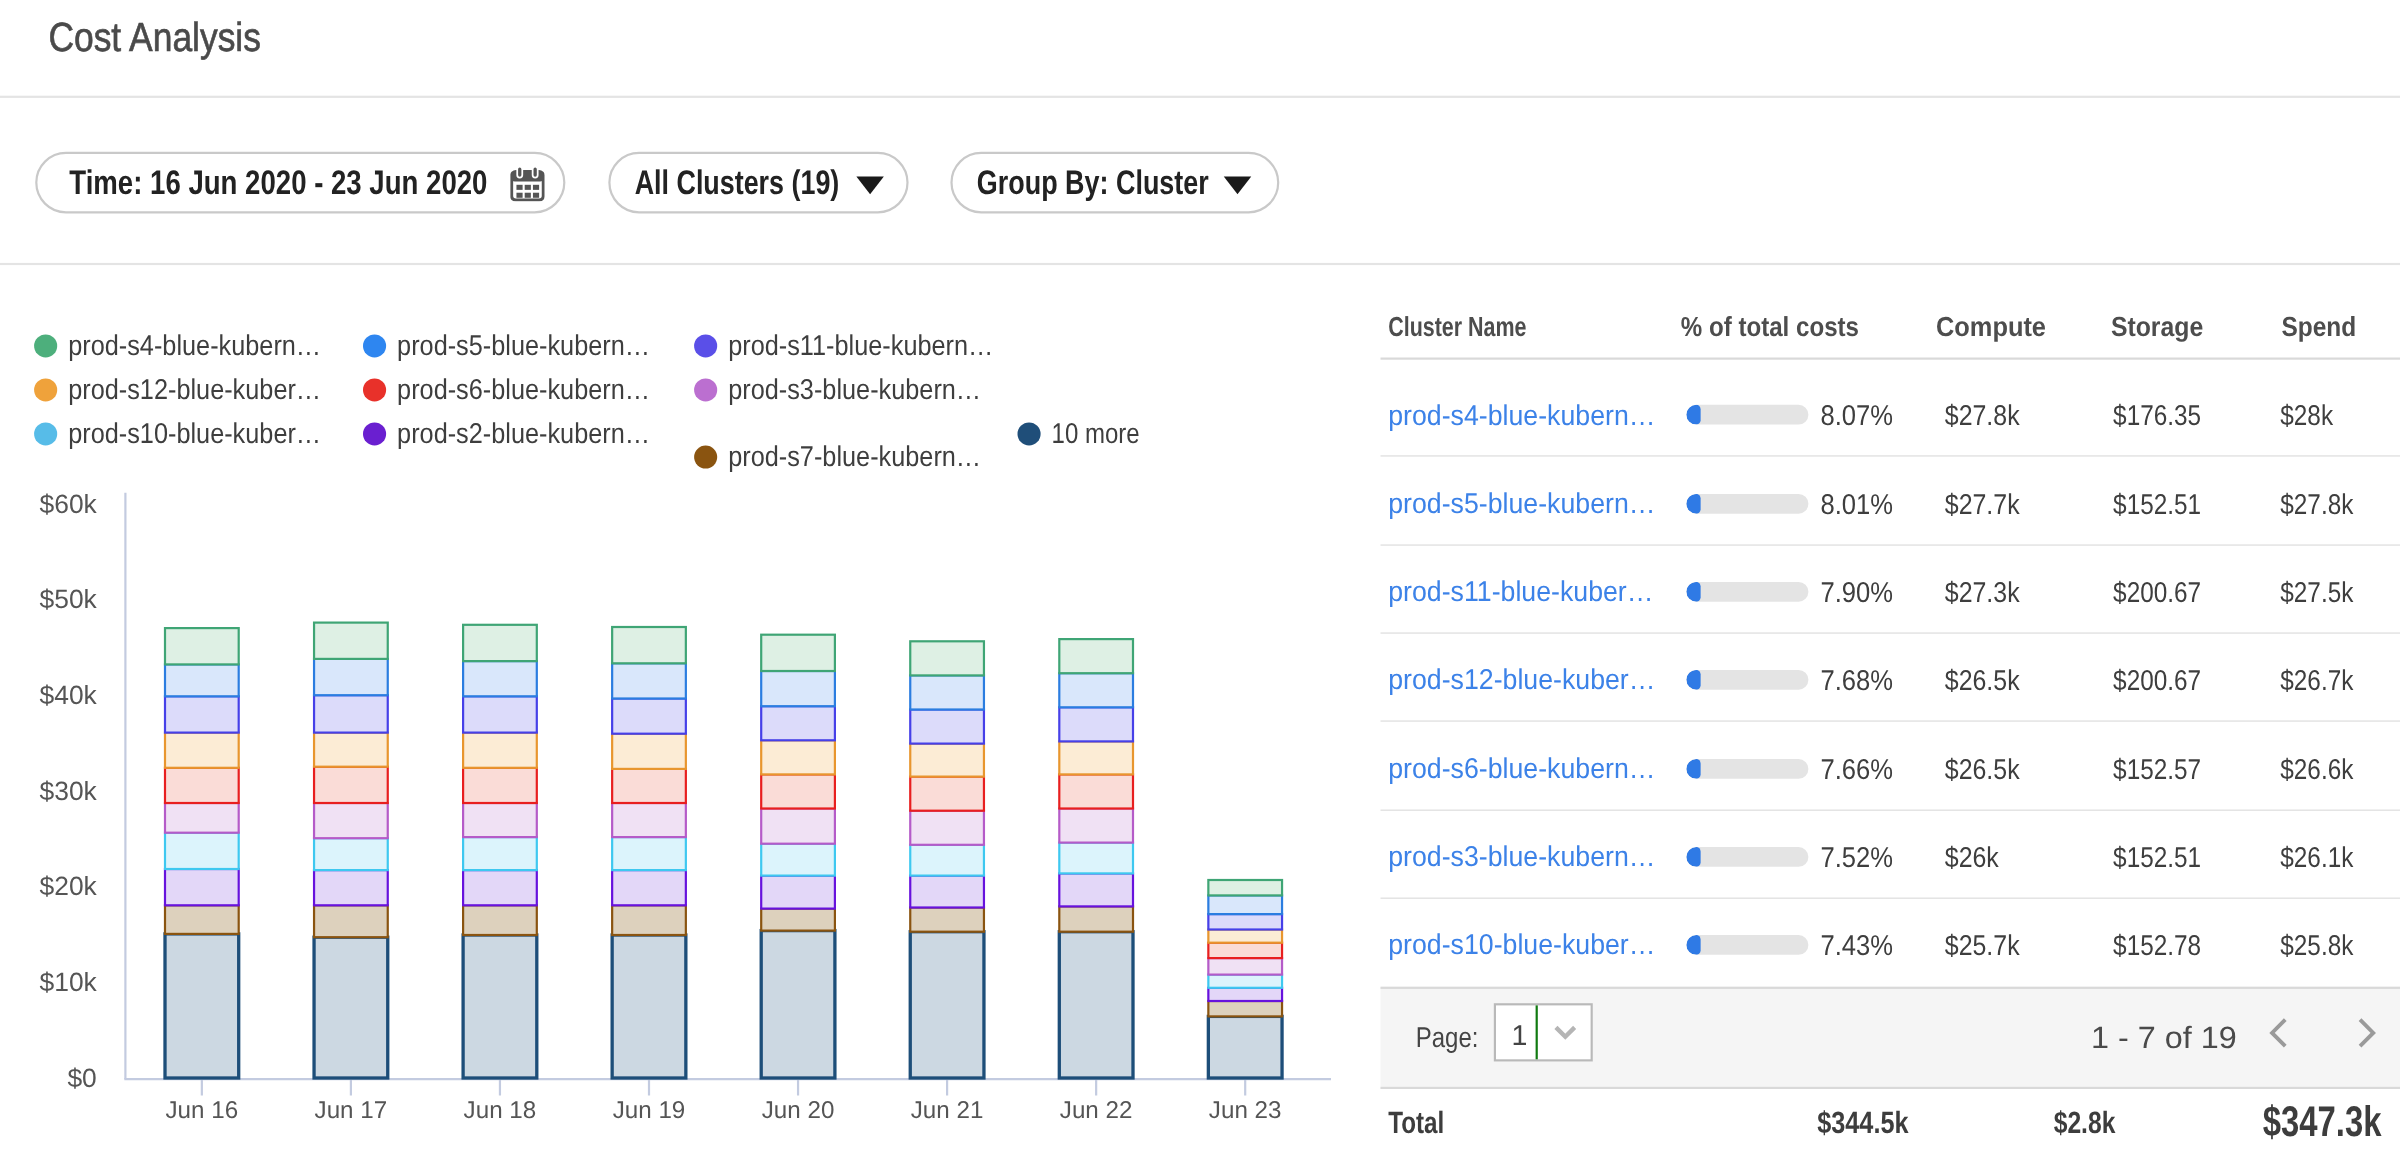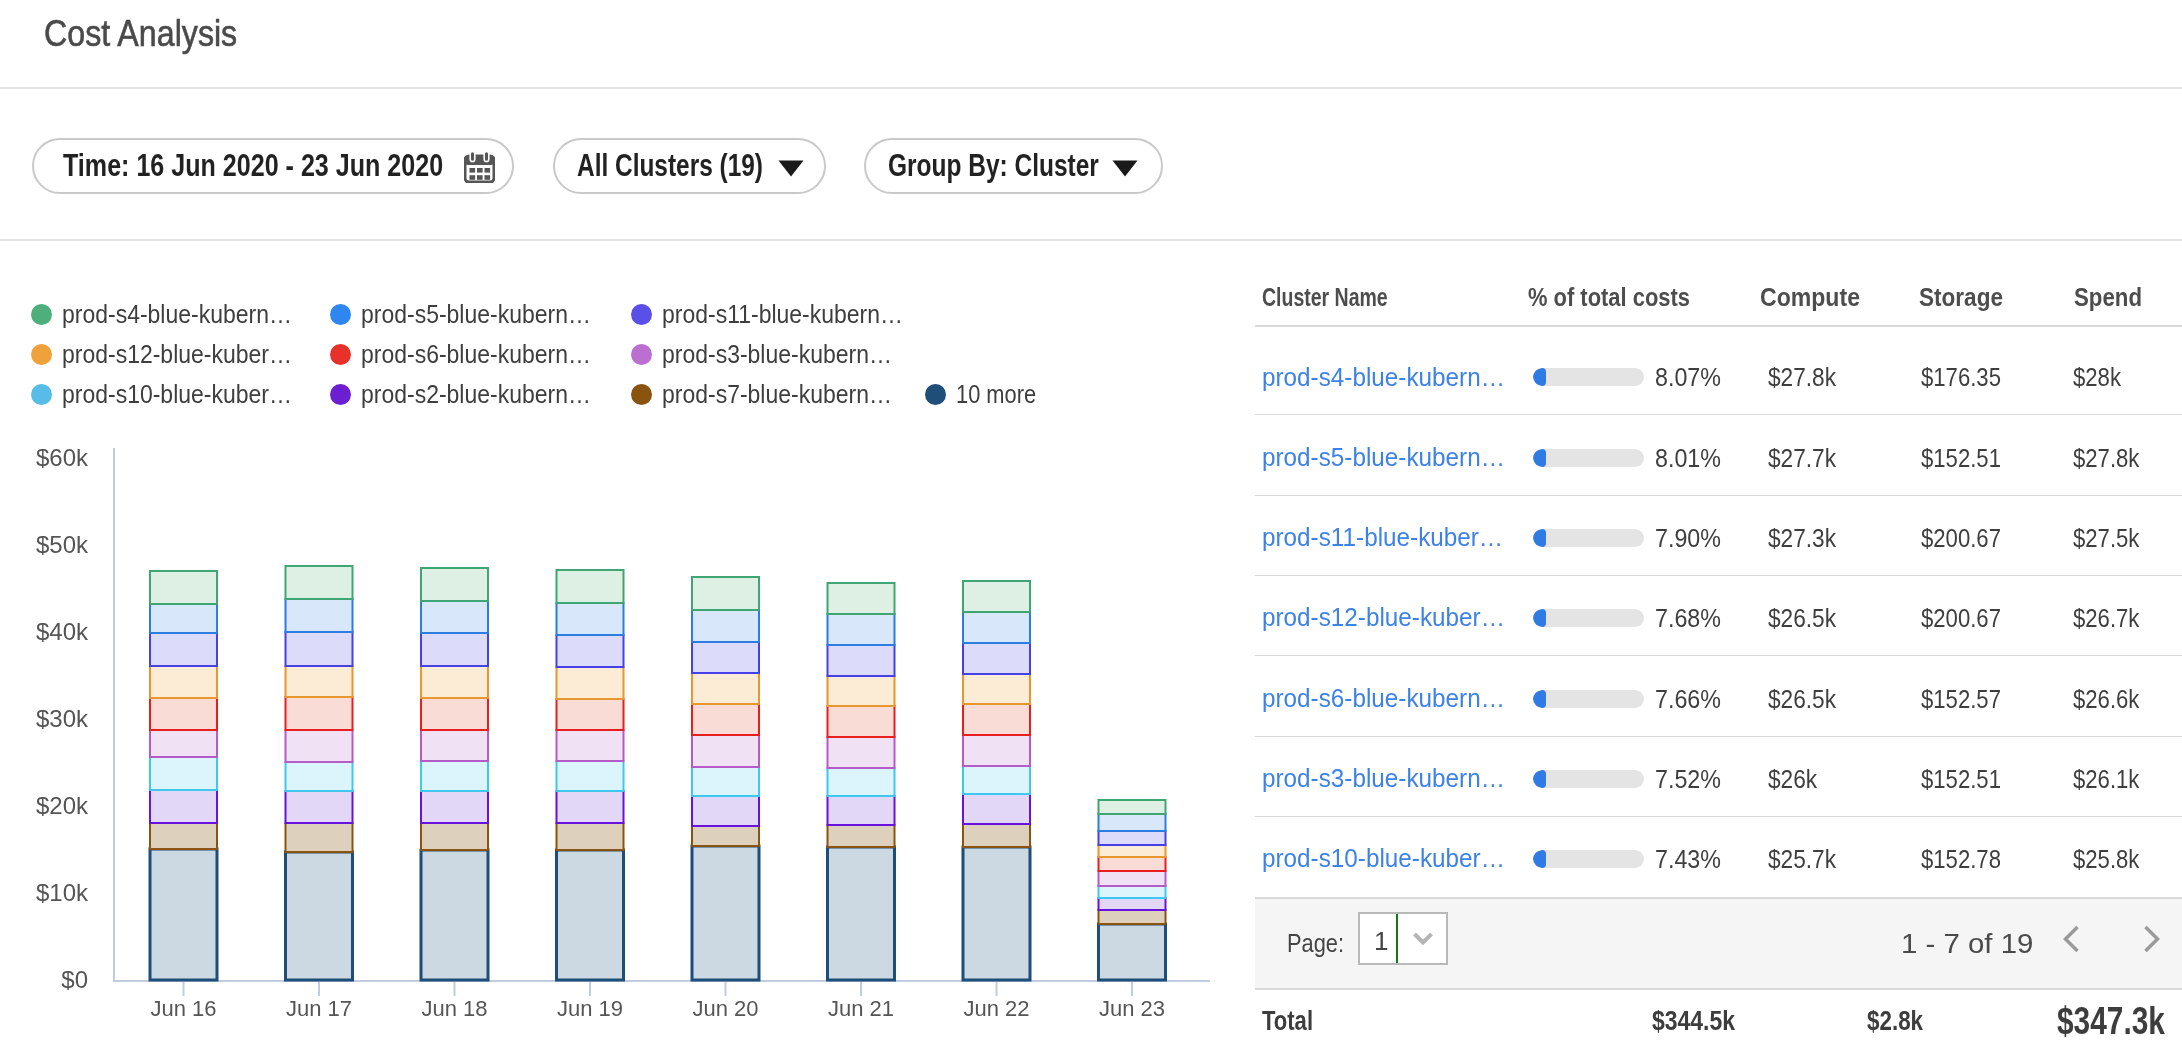--- a/index.html
+++ b/index.html
@@ -77,21 +77,21 @@
     <span class="t" style="transform:scaleX(0.884);">prod-s3-blue-kubern…</span>
   </div>
 <div class="leg" style="left:31px; top:379px; height:30px;">
     <span class="dot" style="background:#57bce8;"></span>
     <span class="t" style="transform:scaleX(0.884);">prod-s10-blue-kuber…</span>
   </div>
 <div class="leg" style="left:330px; top:379px; height:30px;">
     <span class="dot" style="background:#6a1fd0;"></span>
     <span class="t" style="transform:scaleX(0.884);">prod-s2-blue-kubern…</span>
   </div>
-<div class="leg" style="left:631px; top:379px; height:30px;">
+<div class="leg" style="left:631px; top:400px; height:30px;">
     <span class="dot" style="background:#8a5410;"></span>
     <span class="t" style="transform:scaleX(0.884);">prod-s7-blue-kubern…</span>
   </div>
 <div class="leg" style="left:925px; top:379px; height:30px;">
     <span class="dot" style="background:#1f4e79;"></span>
     <span class="t" style="transform:scaleX(0.84);">10 more</span>
   </div>
 <svg class="abs" style="left:0; top:430px;" width="1240" height="622" viewBox="0 430 1240 622">
     <line x1="114" y1="448" x2="114" y2="981" stroke="#c3cbe0" stroke-width="2"></line>
     <line x1="113" y1="981" x2="1210" y2="981" stroke="#c3cbe0" stroke-width="2"></line>

